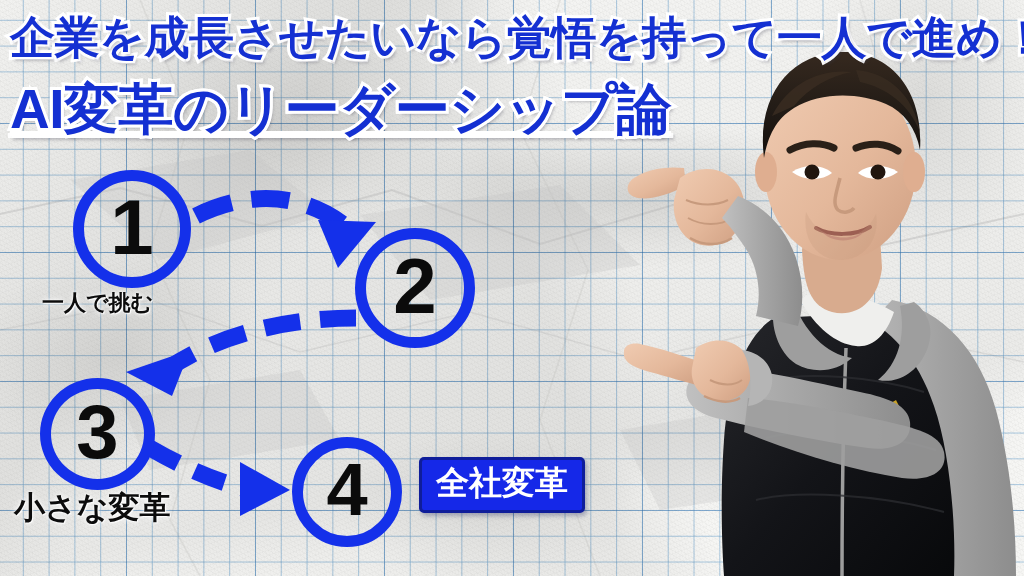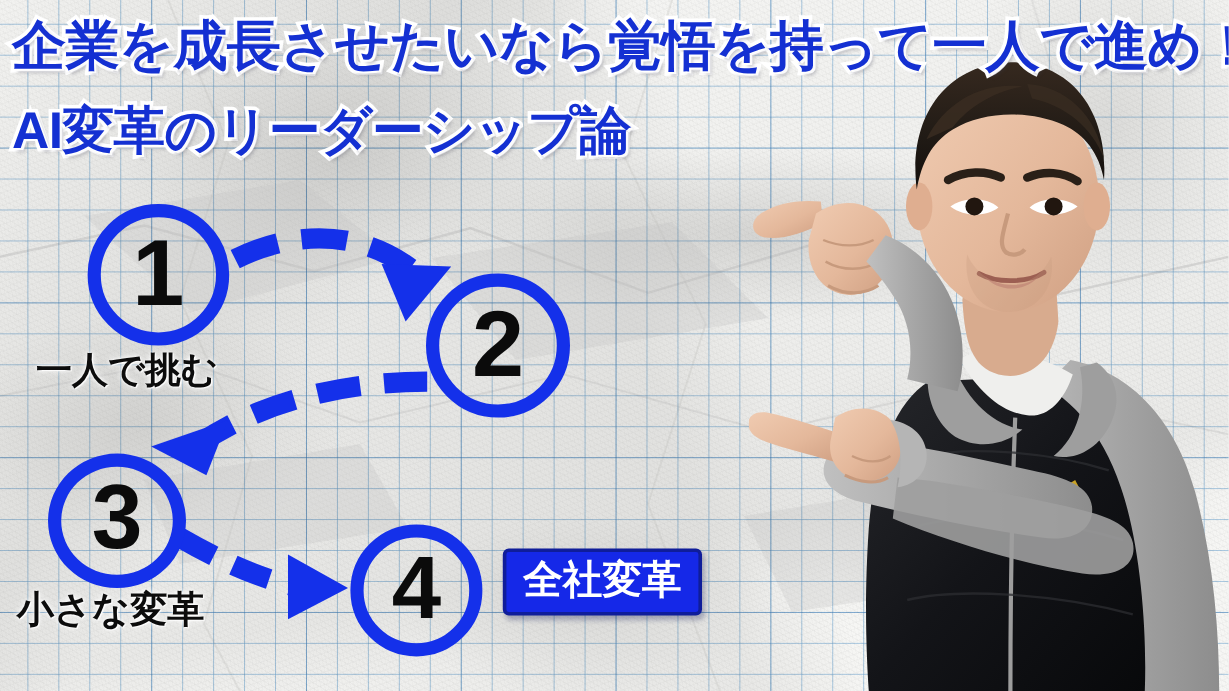--- a/index.html
+++ b/index.html
@@ -65,21 +65,21 @@
     letter-spacing:-.5px;
     white-space:nowrap;
     -webkit-text-stroke:6px #ffffff;
     paint-order:stroke fill;
     text-shadow:
       2px 2px 0 rgba(255,255,255,.9),
       -2px 2px 0 rgba(255,255,255,.9),
       3px 4px 3px rgba(60,60,80,.28);
   }
   .hl-1{position:absolute;left:10px;top:12px;font-size:45px;line-height:52px;}
-  .hl-2{position:absolute;left:10px;top:78px;font-size:43px;line-height:62px;}
+  .hl-2{position:absolute;left:10px;top:78px;font-size:55px;line-height:62px;text-decoration:underline;}
 
   
   .circle{
     position:absolute;border-radius:50%;
     border:11px solid #1430ea;
     box-sizing:border-box;
     display:flex;align-items:center;justify-content:center;
     background:transparent;
   }
   .circle span{
@@ -94,21 +94,21 @@
   #c3 span{font-size:76px;}
   #c4{left:292px;top:437px;width:110px;height:110px;}
   #c4 span{font-size:74px;}
 
   
   .step-label{
     position:absolute;font-weight:900;color:#0c0c0c;white-space:nowrap;
     text-shadow:0 0 6px rgba(255,255,255,.95),0 0 3px rgba(255,255,255,.95),
                 1px 1px 0 rgba(255,255,255,.8);
   }
-  #lbl1{left:30px;top:288px;font-size:30px;}
+  #lbl1{left:42px;top:288px;font-size:22px;}
   #lbl2{left:288px;top:352px;font-size:31px;}
   #lbl3{left:14px;top:487px;font-size:31px;}
 
   
   .badge{
     position:absolute;left:419px;top:457px;
     padding:6px 14px 9px 14px;
     background:#1528e8;
     border:3px solid #0f1d9a;
     border-radius:5px;

